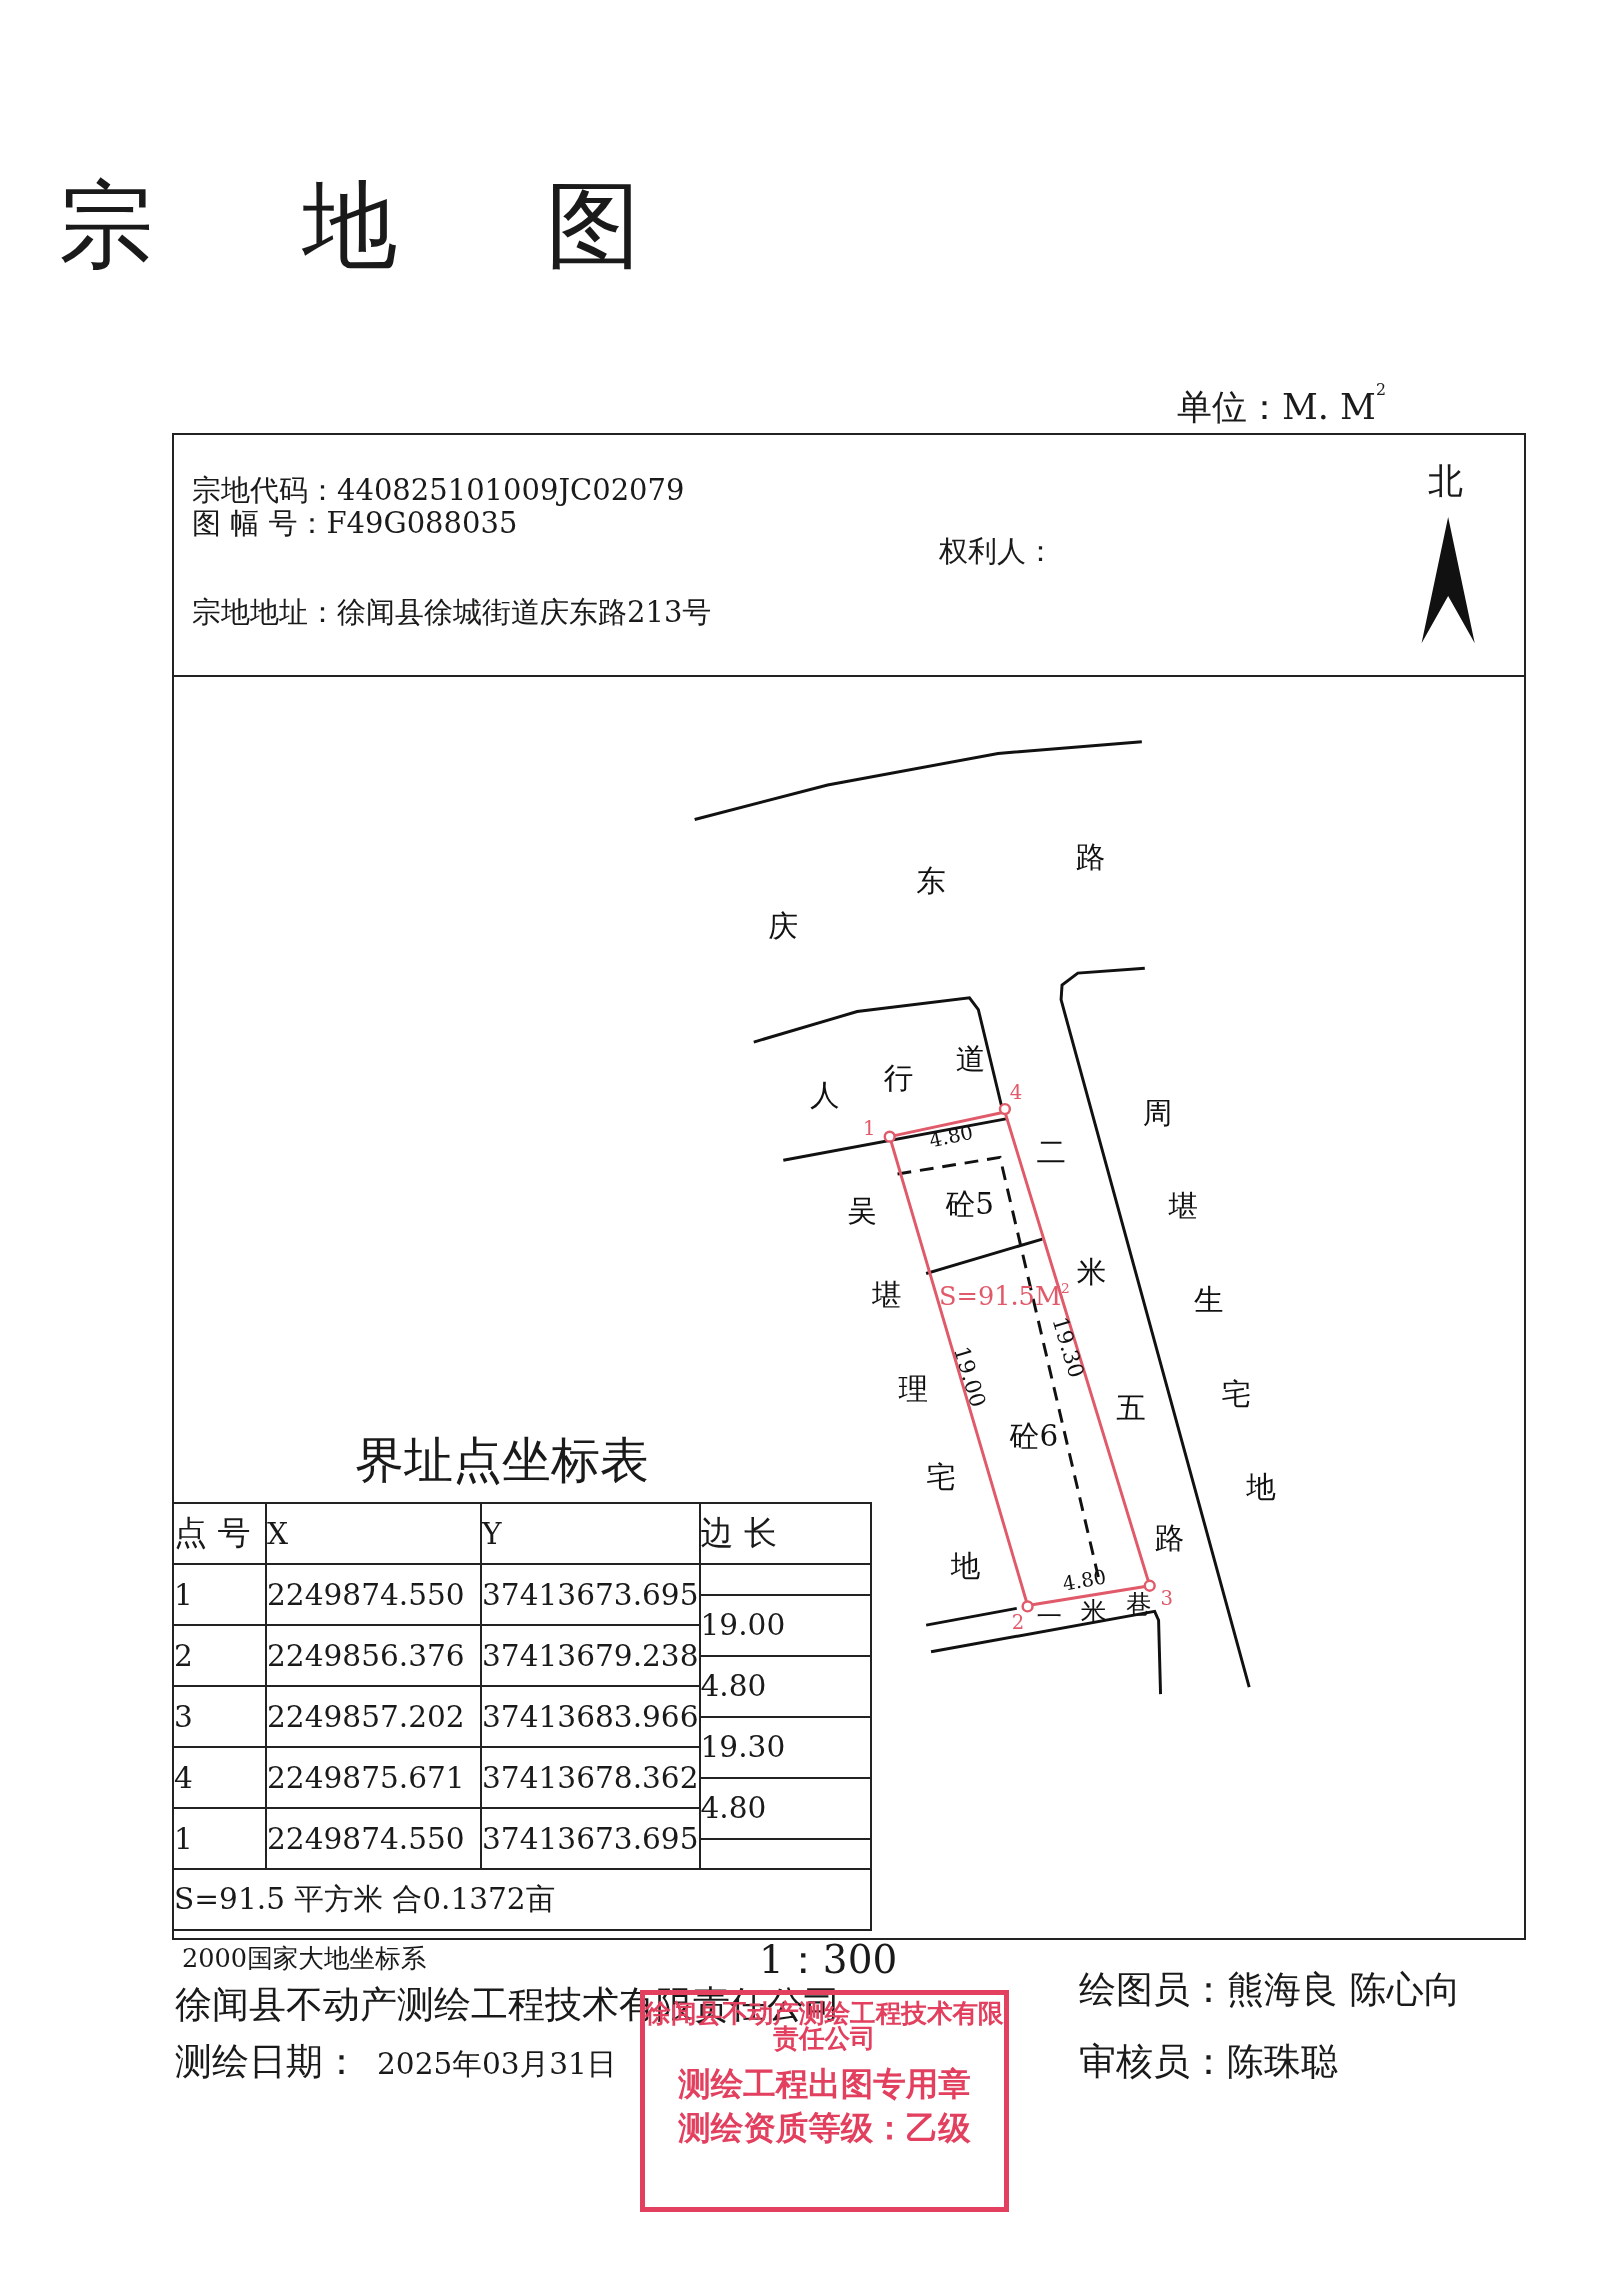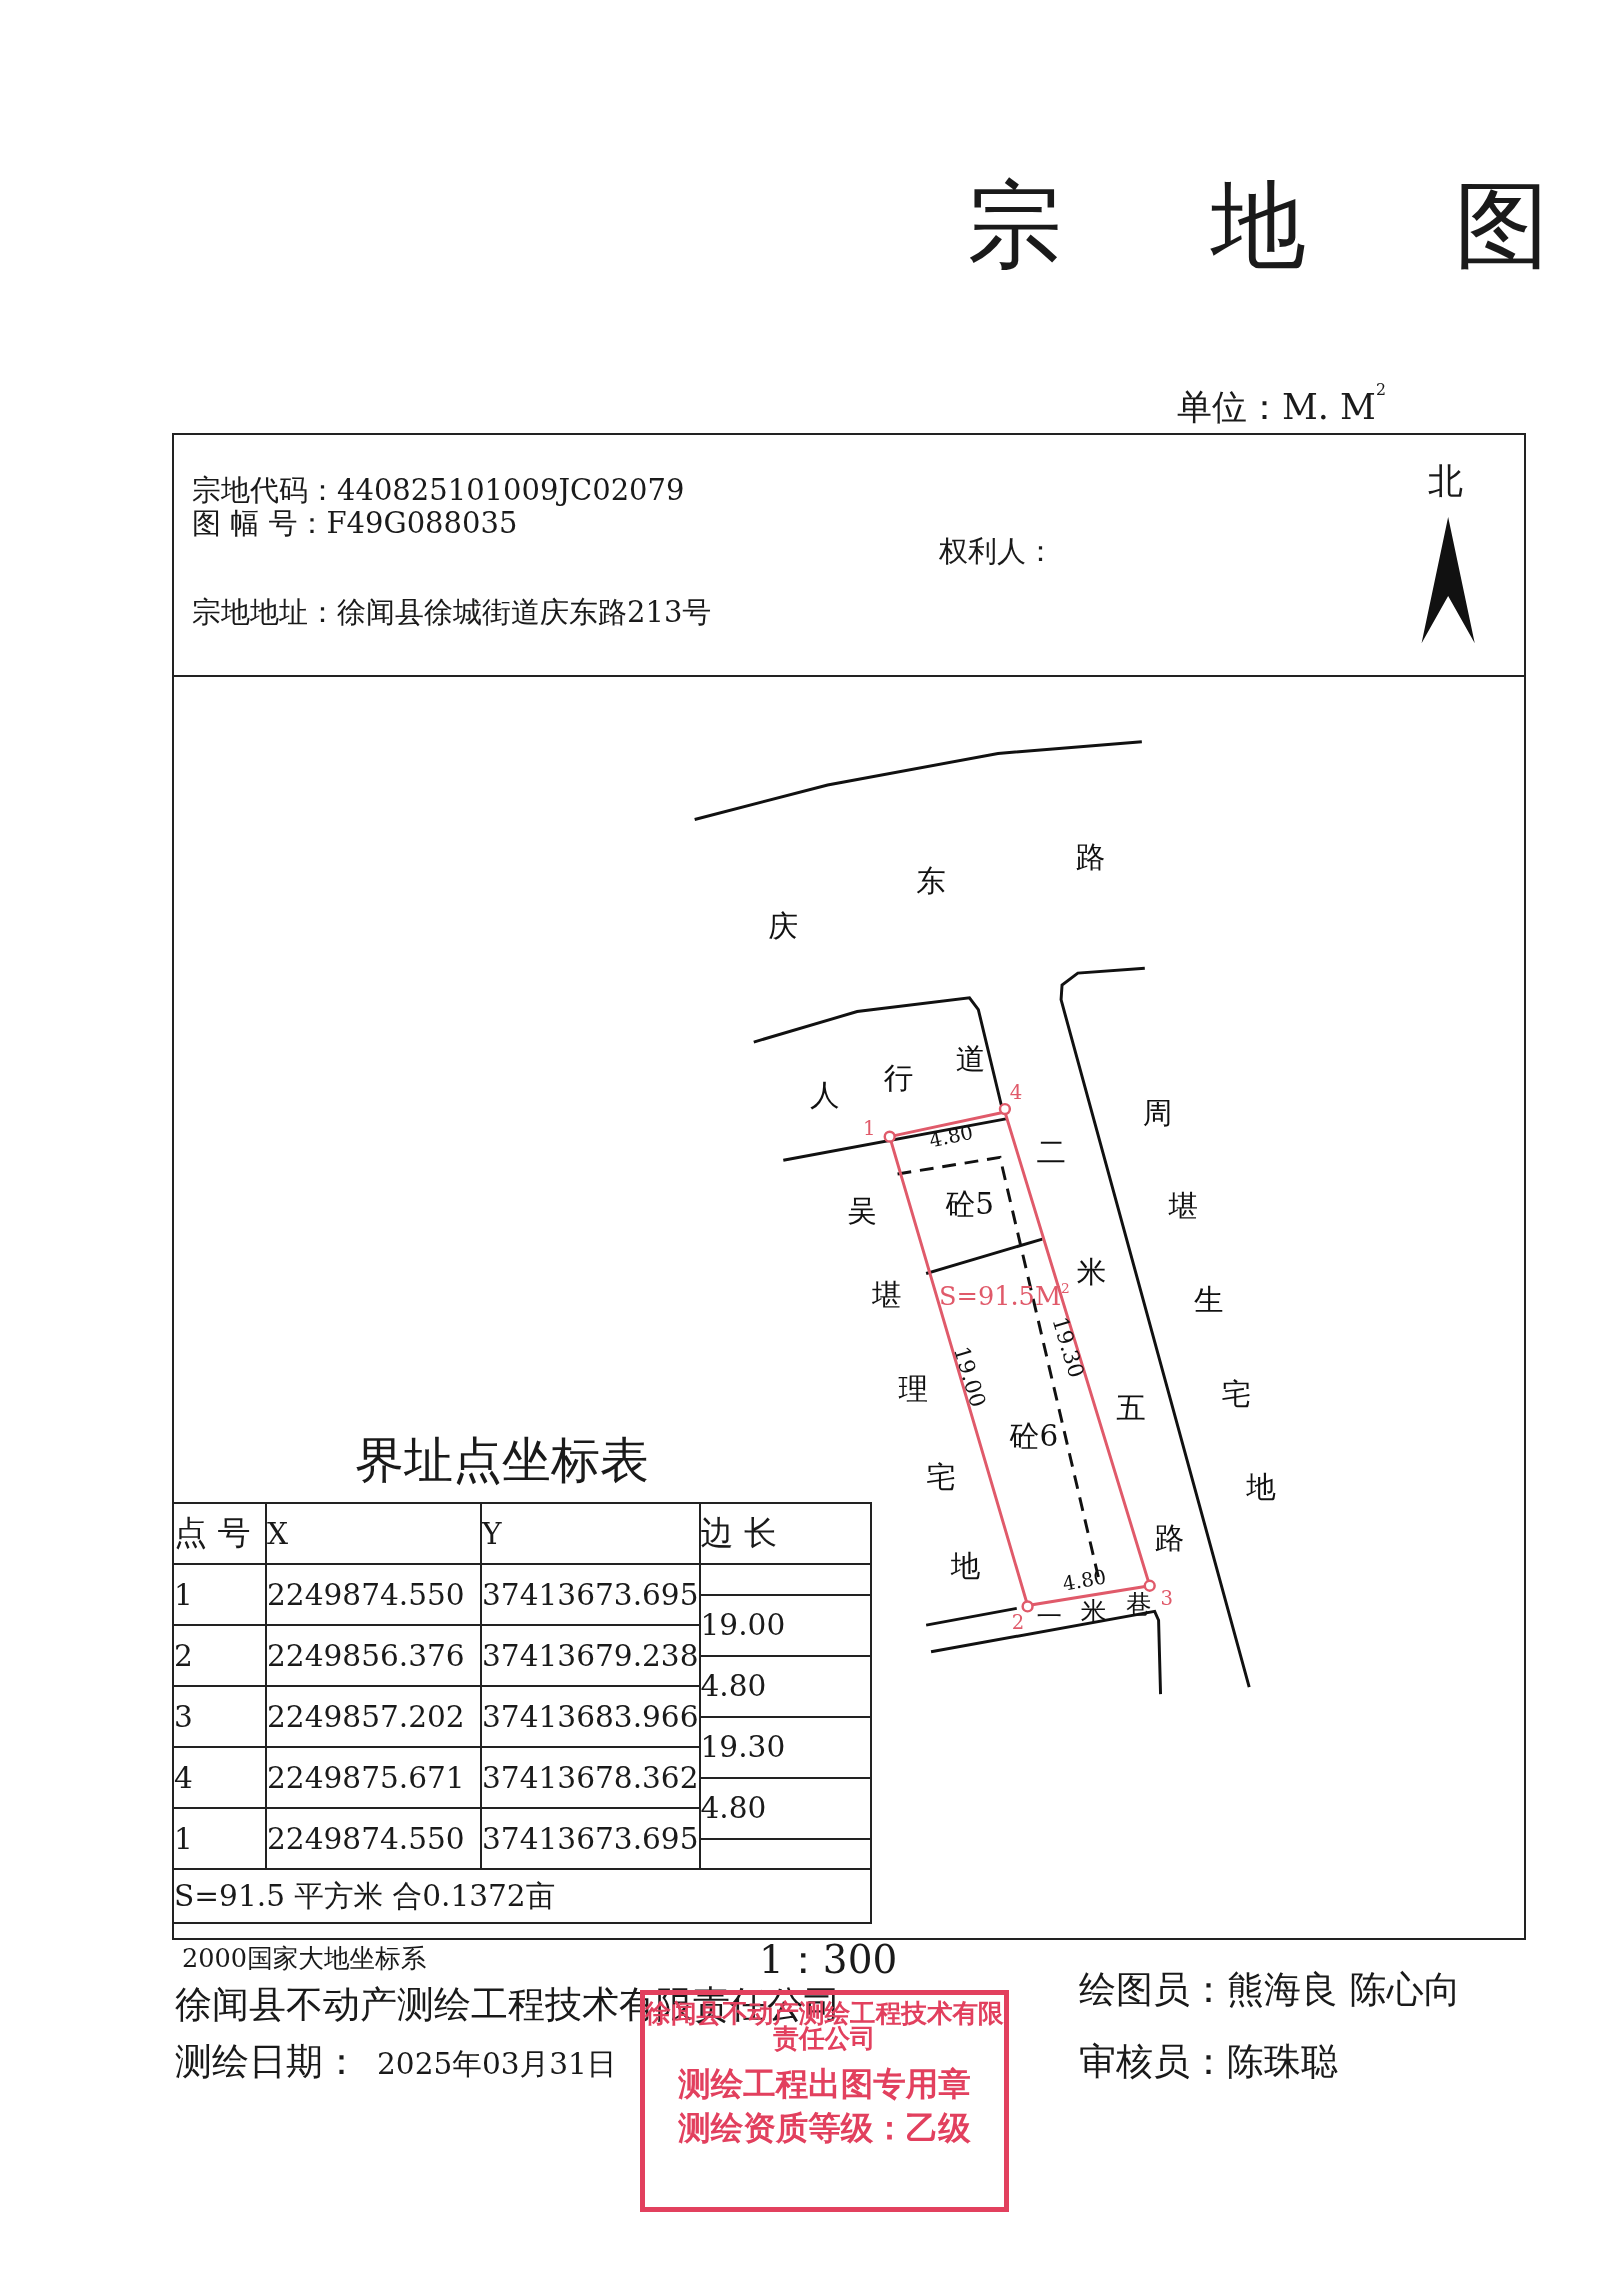--- a/index.html
+++ b/index.html
@@ -1,19 +1,19 @@
 <!DOCTYPE html>
 <html><head>
 <meta charset="utf-8">
 <style>
   html, body { margin: 0; padding: 0; background: #ffffff; }
   body { width: 1608px; height: 2290px; position: relative; overflow: hidden;
          font-family: "DejaVu Serif", "Liberation Serif", serif; color: #1a1a1a; }
   .abs { position: absolute; }
-  .title { left: 0; width: 1608px; top: 163px; text-align: right; font-size: 95px;
+  .title { left: 0; width: 1608px; top: 163px; text-align: left; font-size: 95px;
            letter-spacing: 59px; text-indent: 59px; font-weight: normal; }
   .unit { left: 1177px; top: 384px; font-size: 35px; }
   .unit sup { font-size: 15.8px; vertical-align: top; position: relative; top: -3.9px; }
   .frame { left: 172px; top: 433px; width: 1354px; height: 1507px; border: 2.5px solid #222; box-sizing: border-box; }
   .header-sep { left: 172px; top: 675px; width: 1354px; height: 0; border-top: 2.5px solid #222; }
   .hdr { font-size: 29px; text-align: right; }
   .north-label { left: 1428px; top: 458px; font-size: 35px; }
   .map { left: 0; top: 0; width: 1608px; height: 2290px; }
   .map text { font-family: "DejaVu Serif", "Liberation Serif", serif; }
   .tbl-title { left: 355px; top: 1428px; font-size: 49px; }
@@ -176,21 +176,21 @@
     <td rowspan="2">4.80</td>
   </tr>
   <tr style="height:30.5px">
     <td rowspan="2">1</td>
     <td rowspan="2">2249874.550</td>
     <td rowspan="2">37413673.695</td>
   </tr>
   <tr style="height:30.5px">
     <td></td>
   </tr>
-  <tr style="height:54px">
+  <tr style="height:61px">
     <td colspan="4">S=91.5 平方米 合0.1372亩</td>
   </tr>
 </tbody>
   </table>
 
 <div class="abs footer-crs">2000国家大地坐标系</div>
 <div class="abs footer-scale">1：300</div>
 <div class="abs footer-co">徐闻县不动产测绘工程技术有限责任公司</div>
 <div class="abs footer-date-l">测绘日期：</div>
 <div class="abs footer-date-v">2025年03月31日</div>

